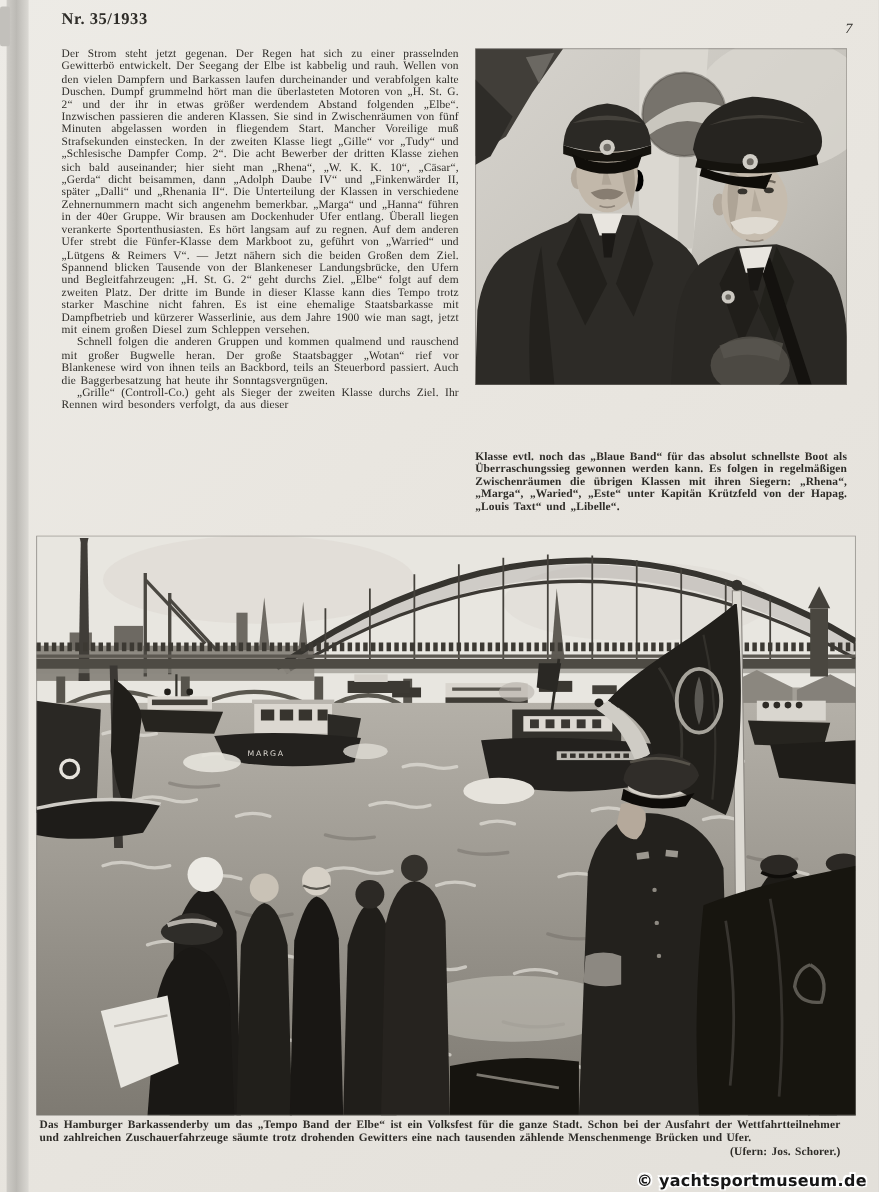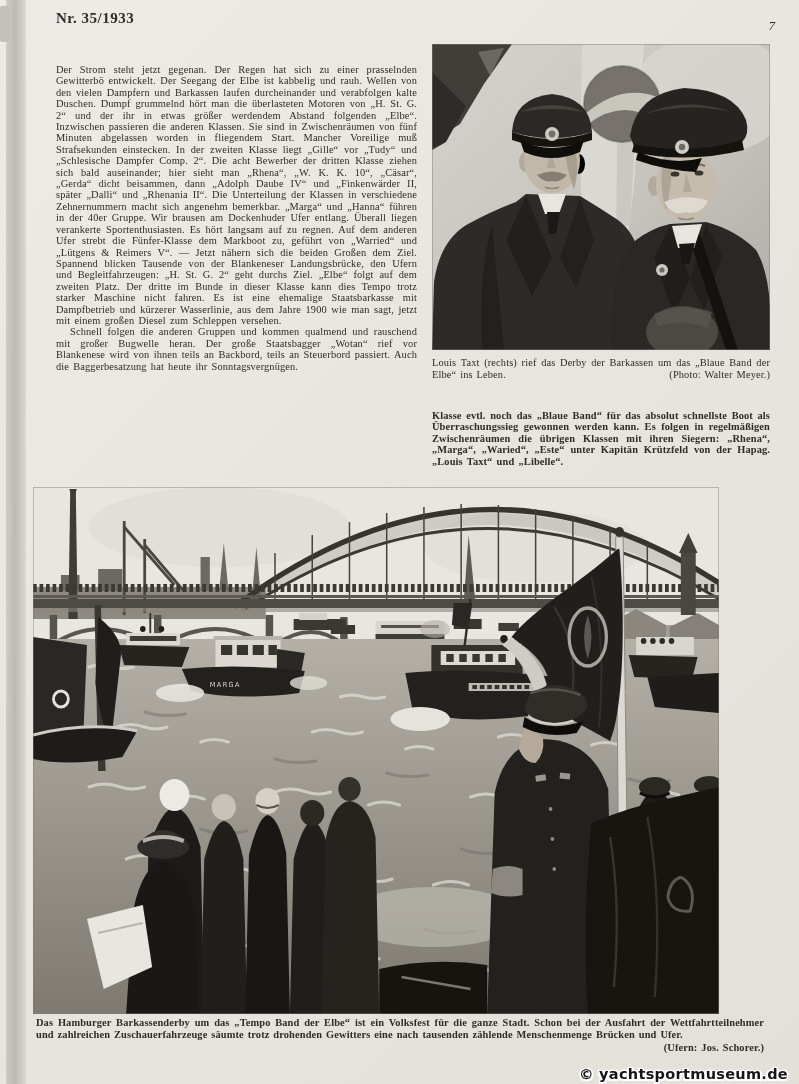--- a/index.html
+++ b/index.html
@@ -10,26 +10,26 @@
   }
   .scan-strip{position:absolute;left:6px;top:0;width:20px;height:100%;
     background:linear-gradient(90deg,#c9c7c2 0%,#b3b1ac 45%,#d8d6d1 100%);opacity:.85;}
   .scan-mark{position:absolute;left:0;top:6px;width:9px;height:36px;background:#c2c0bb;border-radius:2px;}
   .issue{position:absolute;left:56px;top:10px;font-size:15px;font-weight:bold;letter-spacing:.5px;}
   .pageno{position:absolute;right:24px;top:18px;font-size:13px;font-style:italic;}
   .coltext{position:absolute;text-align:justify;font-size:10.4px;line-height:11.4px;
     letter-spacing:.12px;word-spacing:1.5px;}
   .coltext p{margin:0;}
   .coltext p.indent{text-indent:14px;}
-  .col-left{left:56px;top:44px;width:361px;margin-top:20px;}
+  .col-left{left:56px;top:44px;width:361px;}
   .col-right-par{left:432px;top:410px;width:338px;font-weight:bold;}
   .photo{position:absolute;box-shadow:0 0 0 1px #8f8c86 inset;background:#c9c6c0;}
   .photo svg{display:block;width:100%;height:100%;}
   .photo-top{left:432px;top:44px;width:338px;height:306px;}
-  .photo-bottom{left:33px;top:487px;width:686px;height:527px;}
+  .photo-bottom{left:33px;top:487px;width:745px;height:527px;}
   .caption{position:absolute;font-size:10.4px;line-height:12px;text-align:justify;
     letter-spacing:.12px;word-spacing:1.2px;margin:0;}
   .caption-top{left:432px;top:357px;width:338px;}
   .caption-bottom{left:36px;top:1017px;width:728px;font-weight:bold;line-height:12.4px;}
   .credit{float:right;font-weight:normal;}
   .caption-bottom .credit{font-weight:bold;}
   .watermark{position:absolute;right:11px;bottom:2px;
     font-family:"DejaVu Sans","Liberation Sans",sans-serif;font-size:14.5px;font-weight:bold;
     color:#161616;letter-spacing:.3px;
     text-shadow:-1.5px -1.5px 0 #fff,1.5px -1.5px 0 #fff,-1.5px 1.5px 0 #fff,1.5px 1.5px 0 #fff,0 0 4px #fff;}
@@ -43,20 +43,21 @@
 <div class="page">
   <div class="scan-strip"></div>
   <div class="scan-mark"></div>
 
   <div class="issue">Nr. 35/1933</div>
   <div class="pageno">7</div>
 
   <div class="coltext col-left">
     <p>Der Strom steht jetzt gegenan. Der Regen hat sich zu einer prasselnden Gewitterbö entwickelt. Der Seegang der Elbe ist kabbelig und rauh. Wellen von den vielen Dampfern und Barkassen laufen durcheinander und verabfolgen kalte Duschen. Dumpf grummelnd hört man die überlasteten Motoren von „H. St. G. 2“ und der ihr in etwas größer werdendem Abstand folgenden „Elbe“. Inzwischen passieren die anderen Klassen. Sie sind in Zwischenräumen von fünf Minuten abgelassen worden in fliegendem Start. Mancher Voreilige muß Strafsekunden einstecken. In der zweiten Klasse liegt „Gille“ vor „Tudy“ und „Schlesische Dampfer Comp. 2“. Die acht Bewerber der dritten Klasse ziehen sich bald auseinander; hier sieht man „Rhena“, „W. K. K. 10“, „Cäsar“, „Gerda“ dicht beisammen, dann „Adolph Daube IV“ und „Finkenwärder II, später „Dalli“ und „Rhenania II“. Die Unterteilung der Klassen in verschiedene Zehnernummern macht sich angenehm bemerkbar. „Marga“ und „Hanna“ führen in der 40er Gruppe. Wir brausen am Dockenhuder Ufer entlang. Überall liegen verankerte Sportenthusiasten. Es hört langsam auf zu regnen. Auf dem anderen Ufer strebt die Fünfer-Klasse dem Markboot zu, geführt von „Warried“ und „Lütgens &amp; Reimers V“. — Jetzt nähern sich die beiden Großen dem Ziel. Spannend blicken Tausende von der Blankeneser Landungsbrücke, den Ufern und Begleitfahrzeugen: „H. St. G. 2“ geht durchs Ziel. „Elbe“ folgt auf dem zweiten Platz. Der dritte im Bunde in dieser Klasse kann dies Tempo trotz starker Maschine nicht fahren. Es ist eine ehemalige Staatsbarkasse mit Dampfbetrieb und kürzerer Wasserlinie, aus dem Jahre 1900 wie man sagt, jetzt mit einem großen Diesel zum Schleppen versehen.</p>
     <p class="indent">Schnell folgen die anderen Gruppen und kommen qualmend und rauschend mit großer Bugwelle heran. Der große Staatsbagger „Wotan“ rief vor Blankenese wird von ihnen teils an Backbord, teils an Steuerbord passiert. Auch die Baggerbesatzung hat heute ihr Sonntagsvergnügen.</p>
+    <p class="indent">„Grille“ (Controll-Co.) geht als Sieger der zweiten Klasse durchs Ziel. Ihr Rennen wird besonders verfolgt, da aus dieser</p>
   </div>
 
   <figure class="photo photo-top" style="margin:0;">
     <svg viewBox="0 0 338 306" preserveAspectRatio="none">
       <defs>
         <linearGradient id="p1bg" x1="0" y1="0" x2="1" y2="1">
           <stop offset="0" stop-color="#d6d3cd"></stop>
             <stop offset=".55" stop-color="#c7c4bd"></stop>
             <stop offset="1" stop-color="#aeaba4"></stop>
         </linearGradient>
@@ -137,24 +138,20 @@
           <path d="M202,100 Q256,112 310,96 L312,106 Q256,120 200,108 Z" fill="#15130e"></path>
           <path d="M206,108 Q240,122 270,114 L264,128 Q232,126 204,116 Z" fill="#0f0d09"></path>
           <circle cx="250" cy="103" r="7" fill="#d0cdc6"></circle>
           <circle cx="250" cy="103" r="3.2" fill="#6e6a63"></circle>
         </g>
       </g>
       <rect x="0" y="0" width="338" height="306" fill="none" stroke="#7d7a74" stroke-width="1.5" opacity=".6"></rect>
     </svg>
   </figure>
 
-  <p class="caption caption-top">
-    <span>Louis Taxt (rechts) rief das Derby der Barkassen um das „Blaue Band der Elbe“ ins Leben.</span>
-    <span class="credit">(Photo: Walter Meyer.)</span>
-  </p>
 
   <div class="coltext col-right-par">
     <p>Klasse evtl. noch das „Blaue Band“ für das absolut schnellste Boot als Überraschungssieg gewonnen werden kann. Es folgen in regelmäßigen Zwischenräumen die übrigen Klassen mit ihren Siegern: „Rhena“, „Marga“, „Waried“, „Este“ unter Kapitän Krützfeld von der Hapag. „Louis Taxt“ und „Libelle“.</p>
   </div>
 
   <figure class="photo photo-bottom" style="margin:0;">
     <svg viewBox="0 0 737 527" preserveAspectRatio="none">
       <defs>
         <linearGradient id="wg" x1="0" y1="0" x2="0" y2="1">
           <stop offset="0" stop-color="#b4b0a8"></stop>

